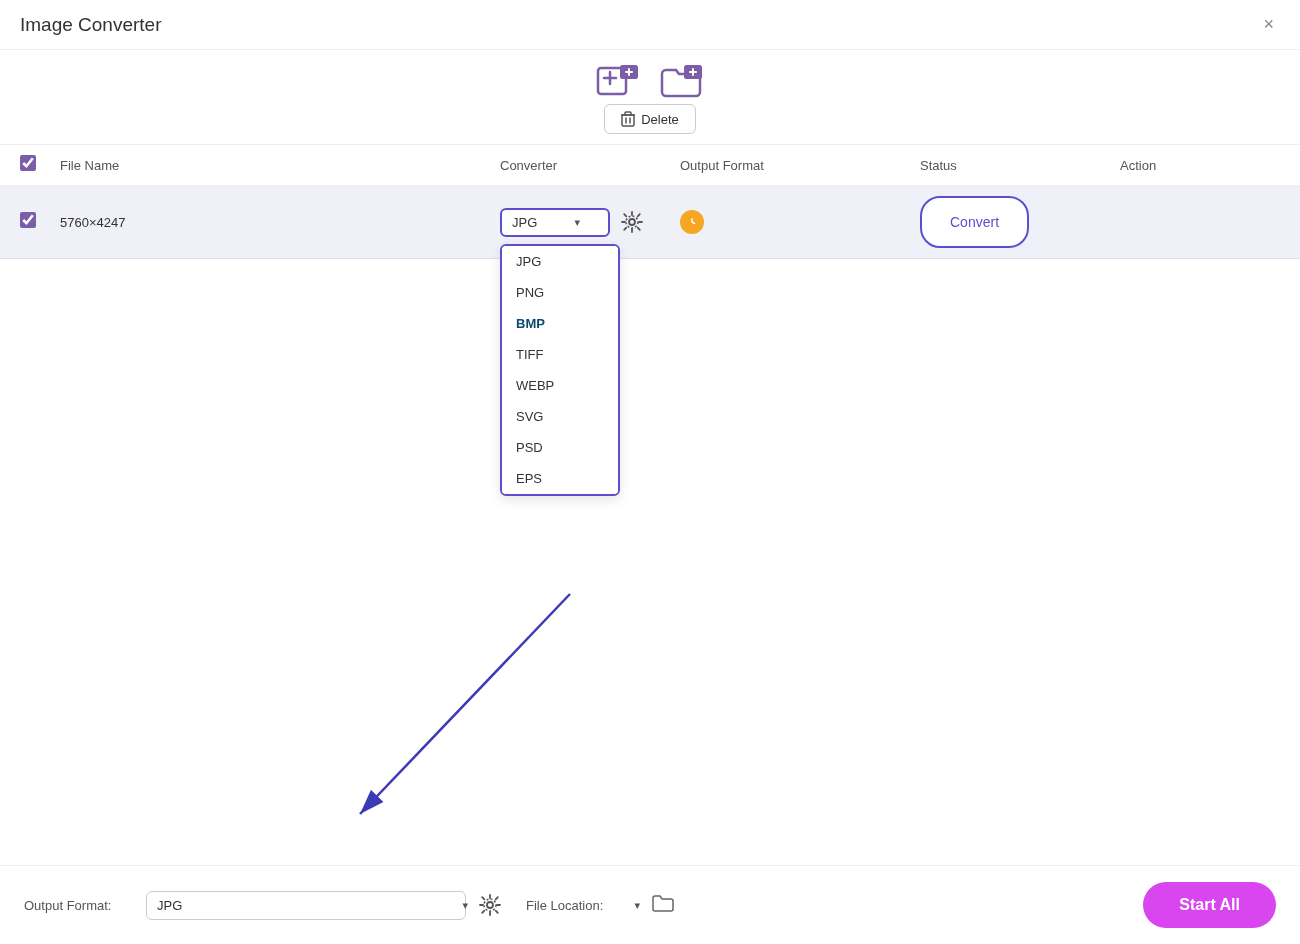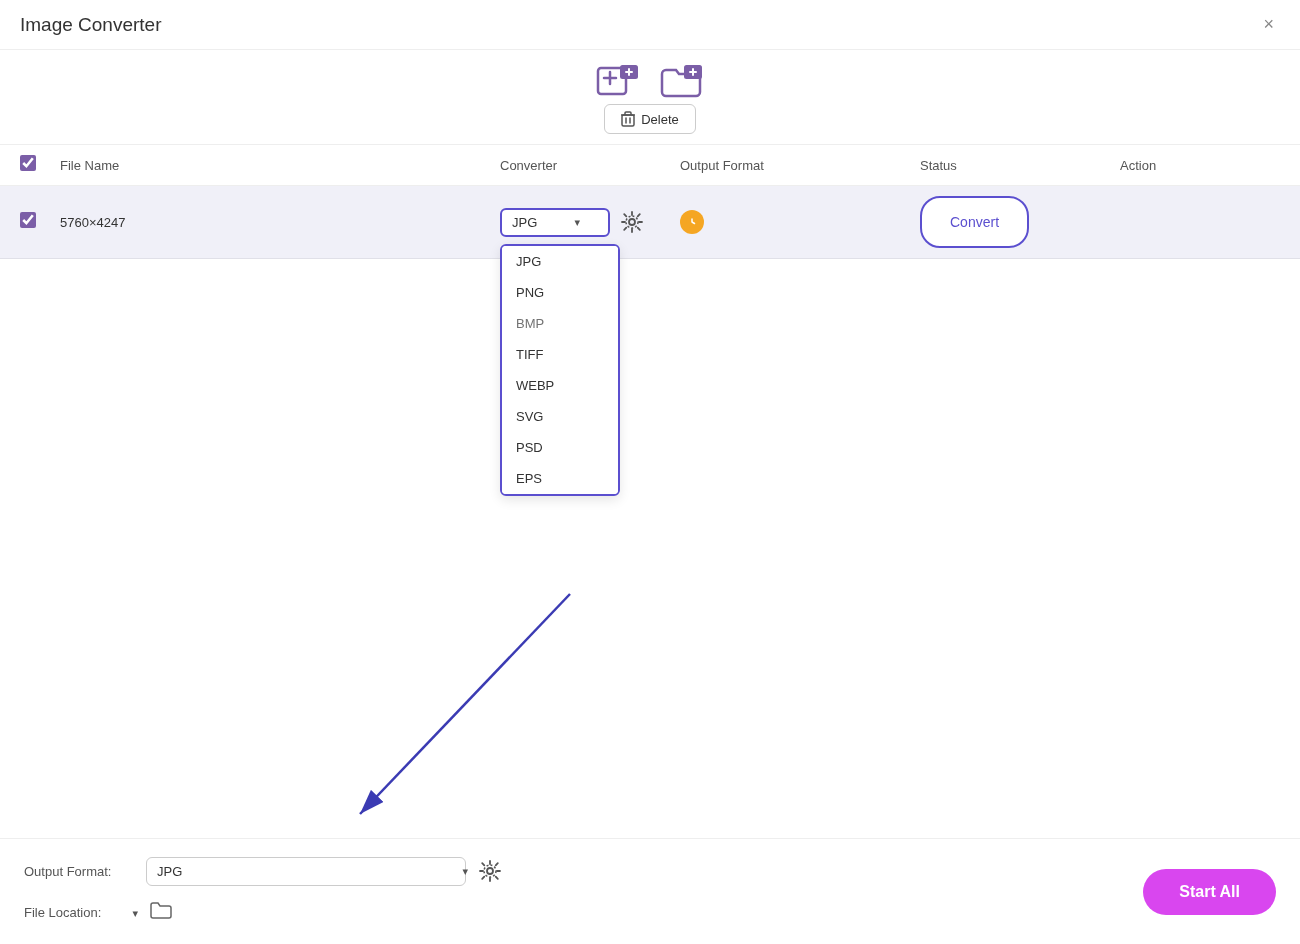--- a/index.html
+++ b/index.html
@@ -185,22 +185,22 @@
       overflow: hidden;
     }
     .dropdown-item {
       padding: 8px 14px;
       font-size: 13px;
       color: #333;
       cursor: pointer;
       background: #fff;
     }
     .dropdown-item.selected {
-      font-weight: 400;
-      color: #737373;
+      font-weight: 700;
+      color: #0c4a6e;
     }
 
     
     .arrow-svg {
       position: absolute;
       bottom: 100px;
       left: 280px;
       width: 340px;
       height: 260px;
       pointer-events: none;
@@ -214,22 +214,22 @@
       right: 0;
       padding: 16px 24px;
       border-top: 1px solid #eee;
       background: #fff;
       display: flex;
       align-items: center;
       justify-content: space-between;
     }
     .bottom-left {
       display: flex;
-      flex-direction: column;
-      gap: 10px;
+      flex-direction: row;
+      gap: 20px;
     }
     .bottom-row {
       display: flex;
       align-items: center;
       gap: 12px;
     }
     .bottom-label {
       font-size: 13px;
       color: #555;
       width: 110px;

